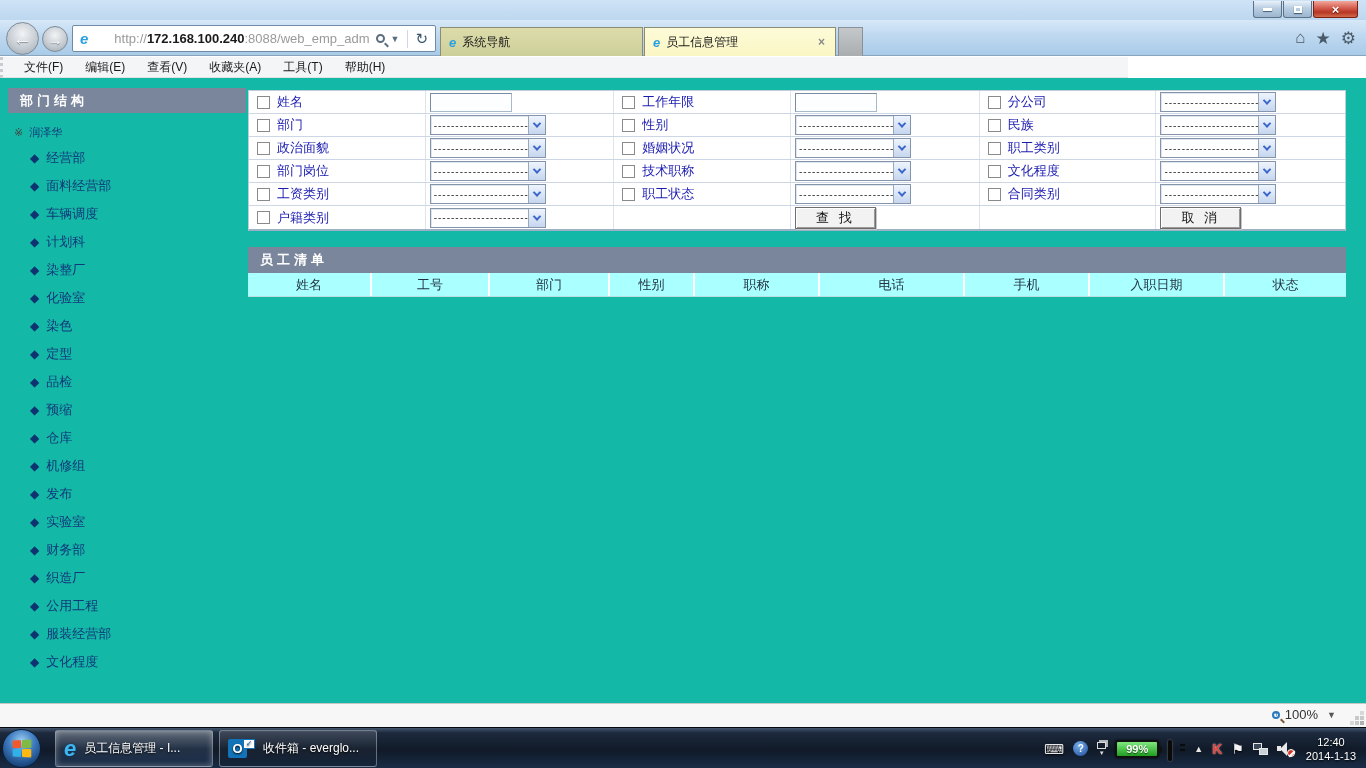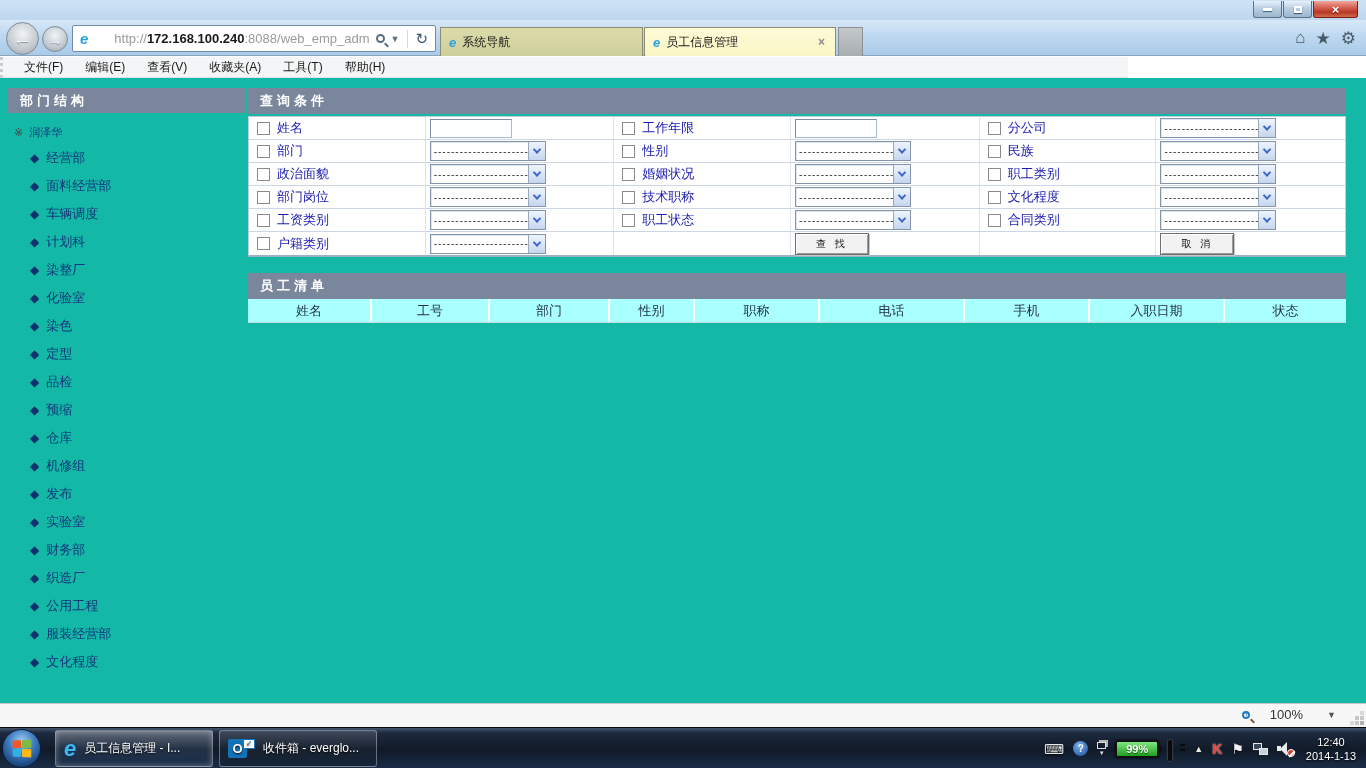--- a/index.html
+++ b/index.html
@@ -95,34 +95,34 @@
     display:flex; align-items:center; box-shadow:inset 1px 1px 0 #dfe6f0; }
   .q-select .dashes { flex:1; overflow:hidden; font-size:10px; color:#333;
     white-space:nowrap; padding-left:3px; letter-spacing:1px; }
   .q-select .dd { width:17px; height:18px; border-left:1px solid #9aaabd;
     background:linear-gradient(180deg,#eef4fd,#c6d6ef); display:flex;
     align-items:center; justify-content:center; }
   .q-select .dd i { width:6px; height:6px; border-right:2px solid #3a66c8;
     border-bottom:2px solid #3a66c8; transform:rotate(45deg) translate(-1px,-1px); }
   .btn3d { min-width:56px; height:22px; background:#f2f2f2; border:1px solid #6e6e6e;
     box-shadow:inset 1px 1px 0 #ffffff, inset -1px -1px 0 #9a9a9a, 1px 1px 0 #c8c8c8;
-    font-size:10px; color:#111; letter-spacing:3px; padding:0 20px;
+    font-size:13px; color:#111; letter-spacing:3px; padding:0 20px;
     font-family:inherit; }
 
   .list-hd { margin-top:16px; }
   .list-cols { display:flex; height:24px; margin-top:0; border-bottom:1px solid #bcdede; }
   .col-cell { background:#aaffff; display:flex; align-items:center; justify-content:center;
     font-size:13px; color:#223344; border-right:2px solid #fff; }
   .col-cell:last-child { border-right:none; }
 
   
   .statusbar { position:absolute; left:0; top:703px; width:1366px; height:24px;
     background:#f7f7f7; border-top:1px solid #c6c6c6; }
   .zoomctl { position:absolute; right:26px; top:3px; display:flex; align-items:center;
-    gap:20px; font-size:13px; color:#333;text-align:center; }
+    gap:5px; font-size:13px; color:#333;text-align:center; }
   .zmag { width:8px; height:8px; border:2px solid #2a7ac0; border-radius:50%; position:relative; }
   .zmag::before { content:"+"; position:absolute; left:0px; top:-4px; color:#2a7ac0; font-size:9px; }
   .zmag::after { content:""; position:absolute; width:5px; height:2px; background:#7a5a3a;
     transform:rotate(45deg); left:6px; top:7px; }
   .zoomctl .caret { color:#555; }
   .grip { position:absolute; right:2px; bottom:2px; width:4px; height:4px; background:#b0b0b0;
     box-shadow:-5px 0 0 #c8c8c8, 0 -5px 0 #c8c8c8, -10px 0 0 #d8d8d8, 0 -10px 0 #d8d8d8, -5px -5px 0 #c8c8c8; }
 
   
   .taskbar { position:absolute; left:0; top:727px; width:1366px; height:41px;
@@ -280,21 +280,20 @@
         <div class="tree-item"><span class="diam">◆</span><span>实验室</span></div>
         <div class="tree-item"><span class="diam">◆</span><span>财务部</span></div>
         <div class="tree-item"><span class="diam">◆</span><span>织造厂</span></div>
         <div class="tree-item"><span class="diam">◆</span><span>公用工程</span></div>
         <div class="tree-item"><span class="diam">◆</span><span>服装经营部</span></div>
         <div class="tree-item"><span class="diam">◆</span><span>文化程度</span></div>
       </div>
   </div>
 
   <div class="main">
-    <div class="panel-hd">查询条件</div>
     <div class="qform" id="qform">
         <div class="q-row">
           <div class="q-label">
             <span class="cb"></span>
             <span class="q-text">姓名</span>
           </div>
           <div class="q-ctrl">
             <input class="q-input" style="">
           </div>
           <div class="q-label">

